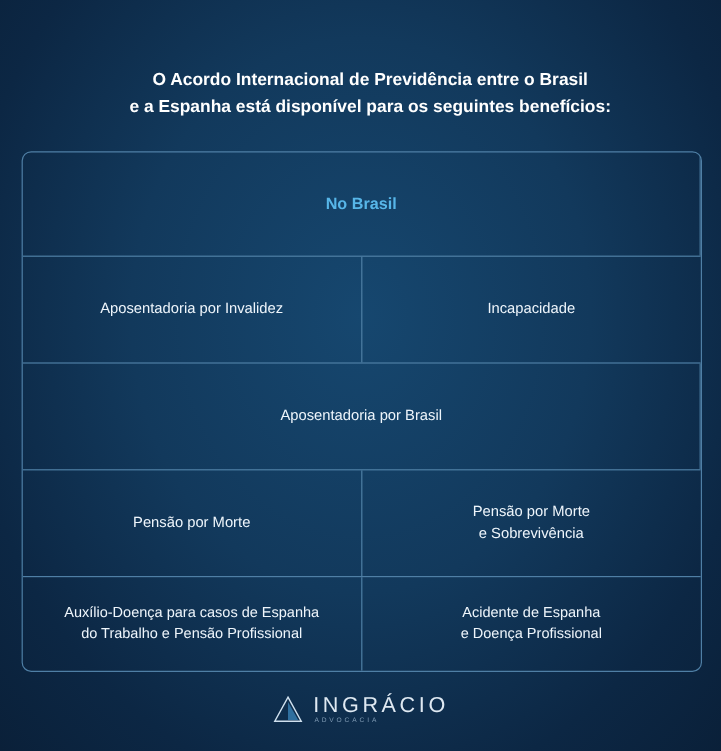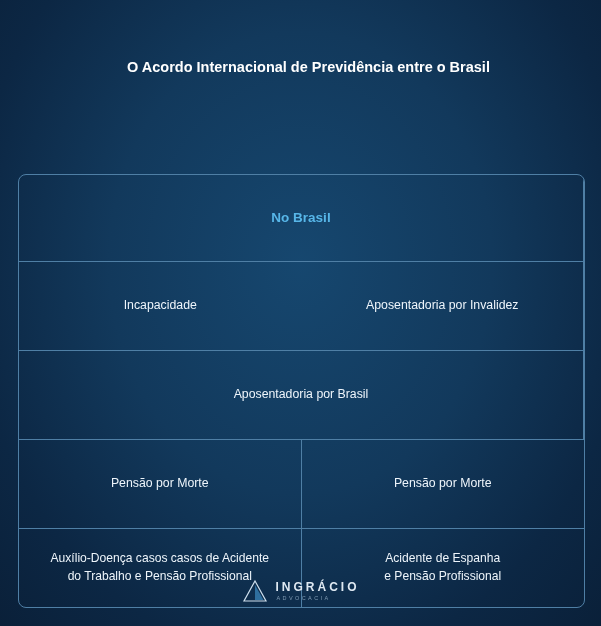--- a/index.html
+++ b/index.html
@@ -33,21 +33,20 @@
     white-space: nowrap;
   }
   .table {
     position: absolute;
     left: 18px;
     top: 126px;
     width: 565px;
     border: 1px solid #4f7fa5;
     border-radius: 8px;
     overflow: hidden;
-    margin-top: 48px;
   }
   .row {
     display: flex;
     border-bottom: 1px solid #4f7fa5;
   }
   .row:last-child {
     border-bottom: none;
   }
   .cell {
     flex: 1 1 50%;
@@ -97,78 +96,80 @@
     position: relative;
   }
   .logo-text {
     display: flex;
     flex-direction: column;
     align-items: flex-start;
     justify-content: center;
   }
   .logo-name {
     color: #dfe9f2;
-    font-size: 12px;
-    font-weight: bold;
+    font-size: 18px;
+    font-weight: normal;
     letter-spacing: 3px;
     line-height: 1;
   }
   .logo-sub {
     color: #7f9ab3;
     font-size: 5.5px;
     letter-spacing: 2.4px;
     line-height: 1;
     margin-top: 3px;
     margin-left: 1px;
   }
 </style>
 </head>
 <body>
 
 <div class="page">
 
   <div class="title">
     <span class="title-line">O Acordo Internacional de Previdência entre o Brasil</span>
+    <span class="title-line">e a Espanha está disponível para os seguintes benefícios:</span>
   </div>
 
   <div class="table">
 
     <div class="row header">
       <div class="cell left">No Brasil</div>
     </div>
 
     <div class="row">
+      <div class="cell left">Aposentadoria por Invalidez</div>
       <div class="cell">Incapacidade</div>
-      <div class="cell left">Aposentadoria por Invalidez</div>
     </div>
 
     <div class="row">
       <div class="cell left">Aposentadoria por Brasil</div>
     </div>
 
     <div class="row">
       <div class="cell left">Pensão por Morte</div>
       <div class="cell">
         <span class="cell-text">
           <span class="sub">Pensão por Morte</span>
+          <span class="sub">e Sobrevivência</span>
         </span>
       </div>
     </div>
 
     <div class="row last">
       <div class="cell left">
         <span class="cell-text">
-          <span class="sub">Auxílio-Doença casos casos de Acidente</span>
+          <span class="sub">Auxílio-Doença para casos de Espanha</span>
           <span class="sub">do Trabalho e Pensão Profissional</span>
         </span>
       </div>
       <div class="cell">
         <span class="cell-text">
           <span class="sub">Acidente de Espanha</span>
-          <span class="sub">e Pensão Profissional</span>
+          <span class="sub">e Doença Profissional</span>
         </span>
       </div>
     </div>
 
   </div>
 
   <div class="logo">
     <span class="logo-mark">
       <svg width="26" height="26" viewBox="0 0 26 26" aria-hidden="true">
         <polygon points="13,3 24,23 2,23" fill="none" stroke="#cfe0ee" stroke-width="1.2"></polygon>

